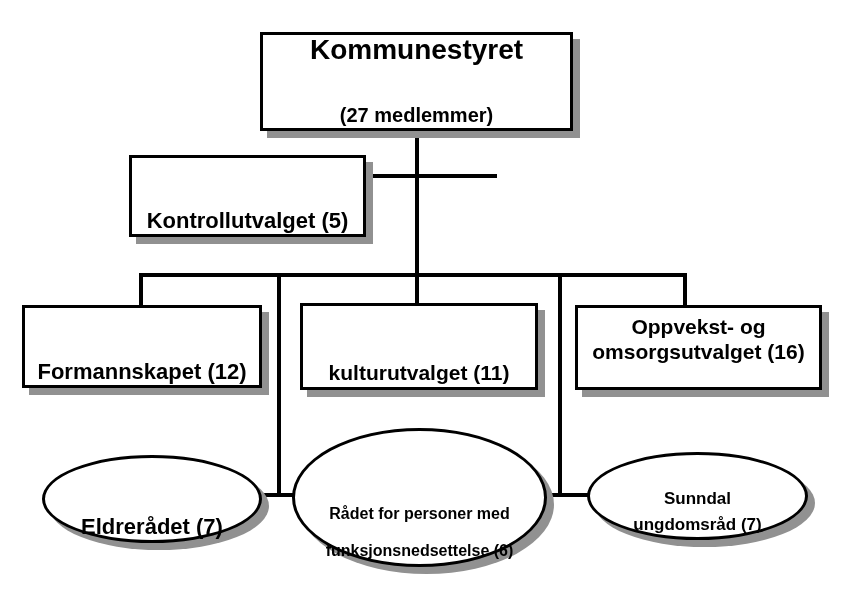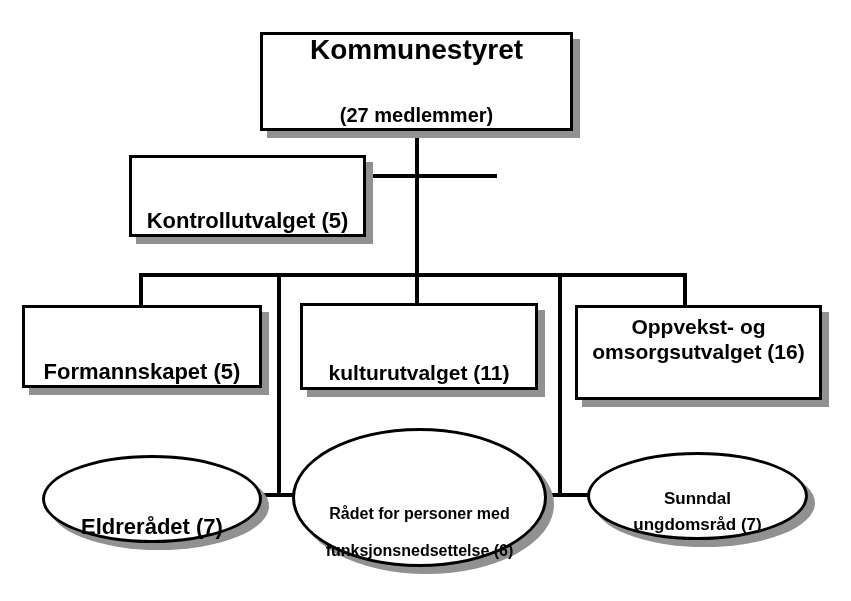--- a/index.html
+++ b/index.html
@@ -49,21 +49,21 @@
   
   .n-komm     { left: 260px; top: 32px;  width: 313px; height: 99px; }
   .n-komm .title    { font-size: 28px; line-height: 1.15; }
   .n-komm .subtitle { font-size: 20px; line-height: 1.3; margin-top: 36px; }
 
   .n-kontroll { left: 93px;  top: 155px; width: 237px; height: 82px; font-size: 22px; margin-left: 36px; }
   .n-admin    { left: 497px; top: 153px; width: 238px; height: 85px; font-size: 22px; line-height: 1.3; }
 
   .n-form     { left: 22px;  top: 305px; width: 240px; height: 83px; font-size: 22px; }
   .n-teknikk  { left: 300px; top: 303px; width: 238px; height: 87px; font-size: 21px; line-height: 1.35; }
-  .n-oppvekst { left: 575px; top: 305px; width: 247px; height: 95px; font-size: 21px; line-height: 1.2;
+  .n-oppvekst { left: 575px; top: 305px; width: 247px; height: 85px; font-size: 21px; line-height: 1.2;
                 justify-content: flex-start; padding-top: 6px; text-align: right; }
 
   .n-eldre    { left: 42px;  top: 455px; width: 220px; height: 88px; font-size: 22px; }
   .n-radet    { left: 292px; top: 428px; width: 255px; height: 139px; font-size: 16px; line-height: 1.6; gap: 12px; }
   .n-sunndal  { left: 587px; top: 452px; width: 221px; height: 88px; font-size: 17px; line-height: 1.5; }
 
   
   .l-trunk      { left: 415px; top: 129px; width: 4px;   height: 176px; }
   .l-lvl2       { left: 330px; top: 174px; width: 167px; height: 4px; }
   .l-lvl3       { left: 139px; top: 273px; width: 548px; height: 4px; }
@@ -93,21 +93,21 @@
     <div class="title nowrap">Kommunestyret</div>
     <div class="subtitle nowrap">(27 medlemmer)</div>
   </div>
 
   <div class="node n-kontroll">
     <div class="nowrap">Kontrollutvalget (5)</div>
   </div>
 
 
   <div class="node n-form">
-    <div class="nowrap">Formannskapet (5)</div>
+    <div class="nowrap">Formannskapet (12)</div>
   </div>
 
   <div class="node n-teknikk">
     <div class="nowrap">kulturutvalget (11)</div>
   </div>
 
   <div class="node n-oppvekst">
     <div class="nowrap">Oppvekst- og</div>
     <div class="nowrap">omsorgsutvalget (16)</div>
   </div>

